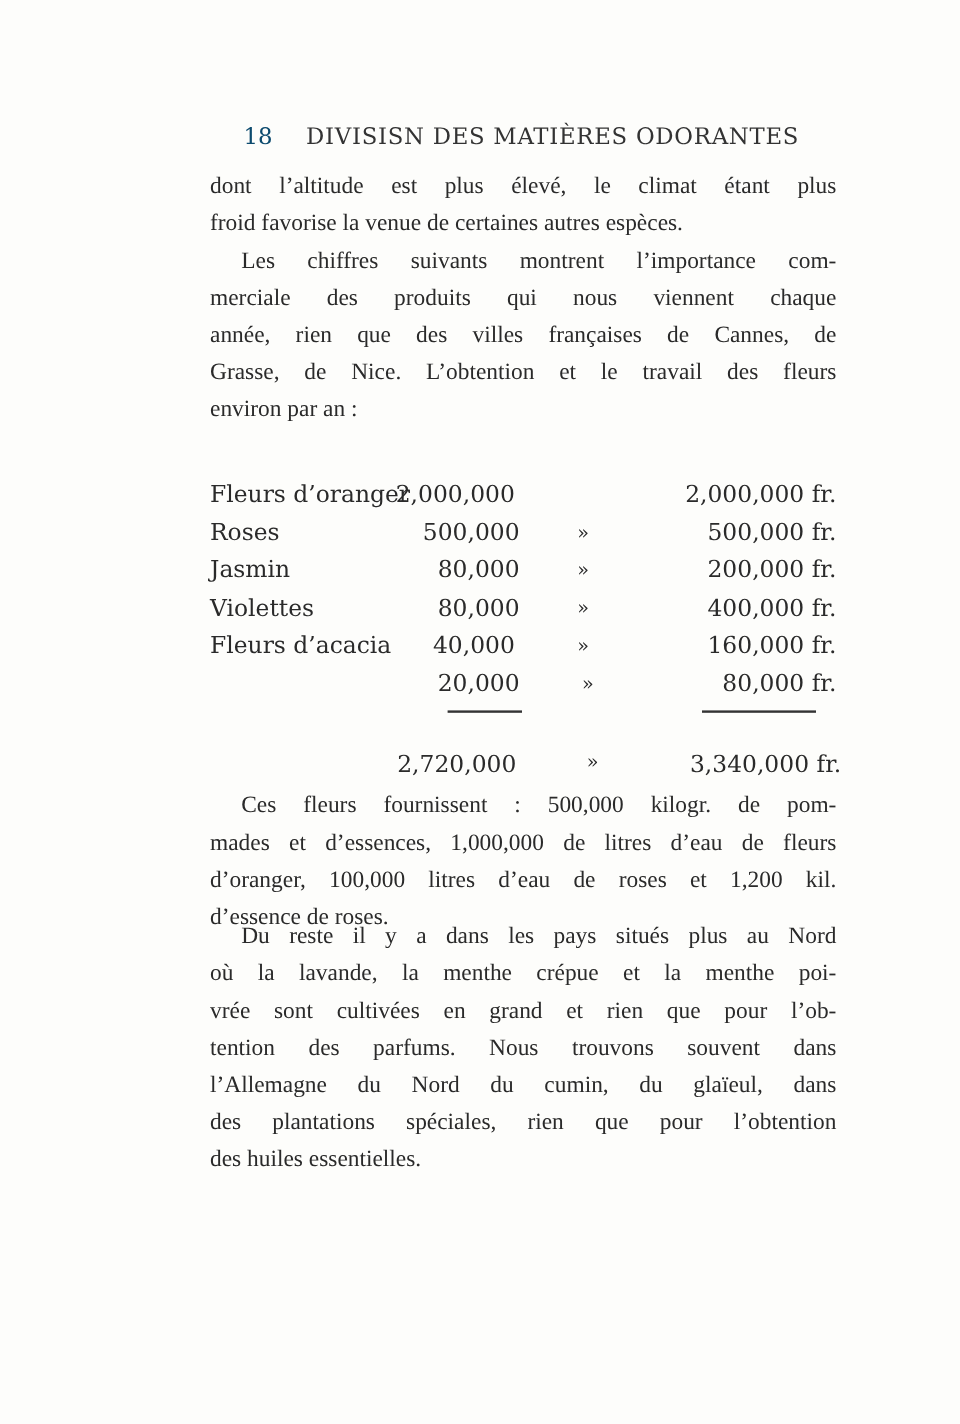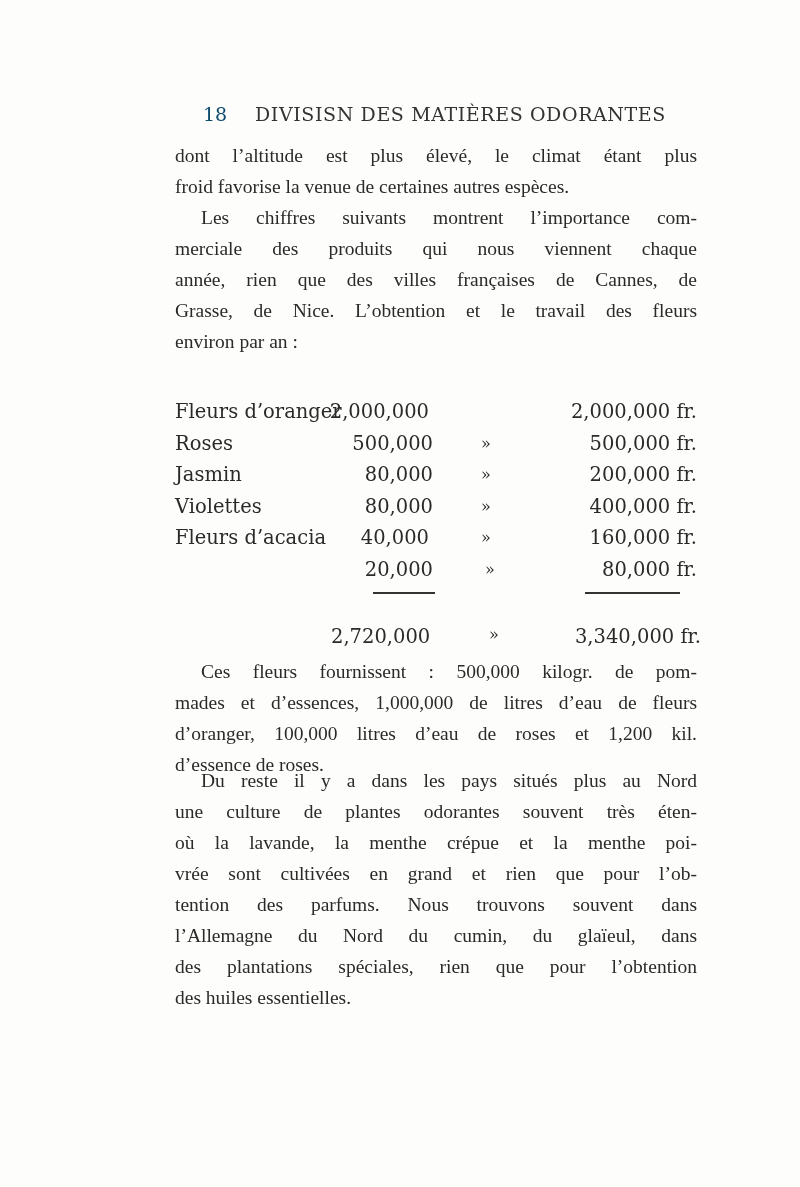--- a/index.html
+++ b/index.html
@@ -112,21 +112,20 @@
 
   <div class="body-text p2">
     <span class="line" style="padding-left:26px;">Ces fleurs fournissent : 500,000 kilogr. de pom-</span>
     <span class="line">mades et d’essences, 1,000,000 de litres d’eau de fleurs</span>
     <span class="line">d’oranger, 100,000 litres d’eau de roses et 1,200 kil.</span>
     <span class="line last">d’essence de roses.</span>
   </div>
 
   <div class="body-text p3">
     <span class="line" style="padding-left:26px;">Du reste il y a dans les pays situés plus au Nord</span>
-    <span class="line">une culture de plantes odorantes souvent très éten-</span>
     <span class="line">où la lavande, la menthe crépue et la menthe poi-</span>
     <span class="line">vrée sont cultivées en grand et rien que pour l’ob-</span>
     <span class="line">tention des parfums. Nous trouvons souvent dans</span>
     <span class="line">l’Allemagne du Nord du cumin, du glaïeul, dans</span>
     <span class="line">des plantations spéciales, rien que pour l’obtention</span>
     <span class="line last">des huiles essentielles.</span>
   </div>
 
 </div>
 

